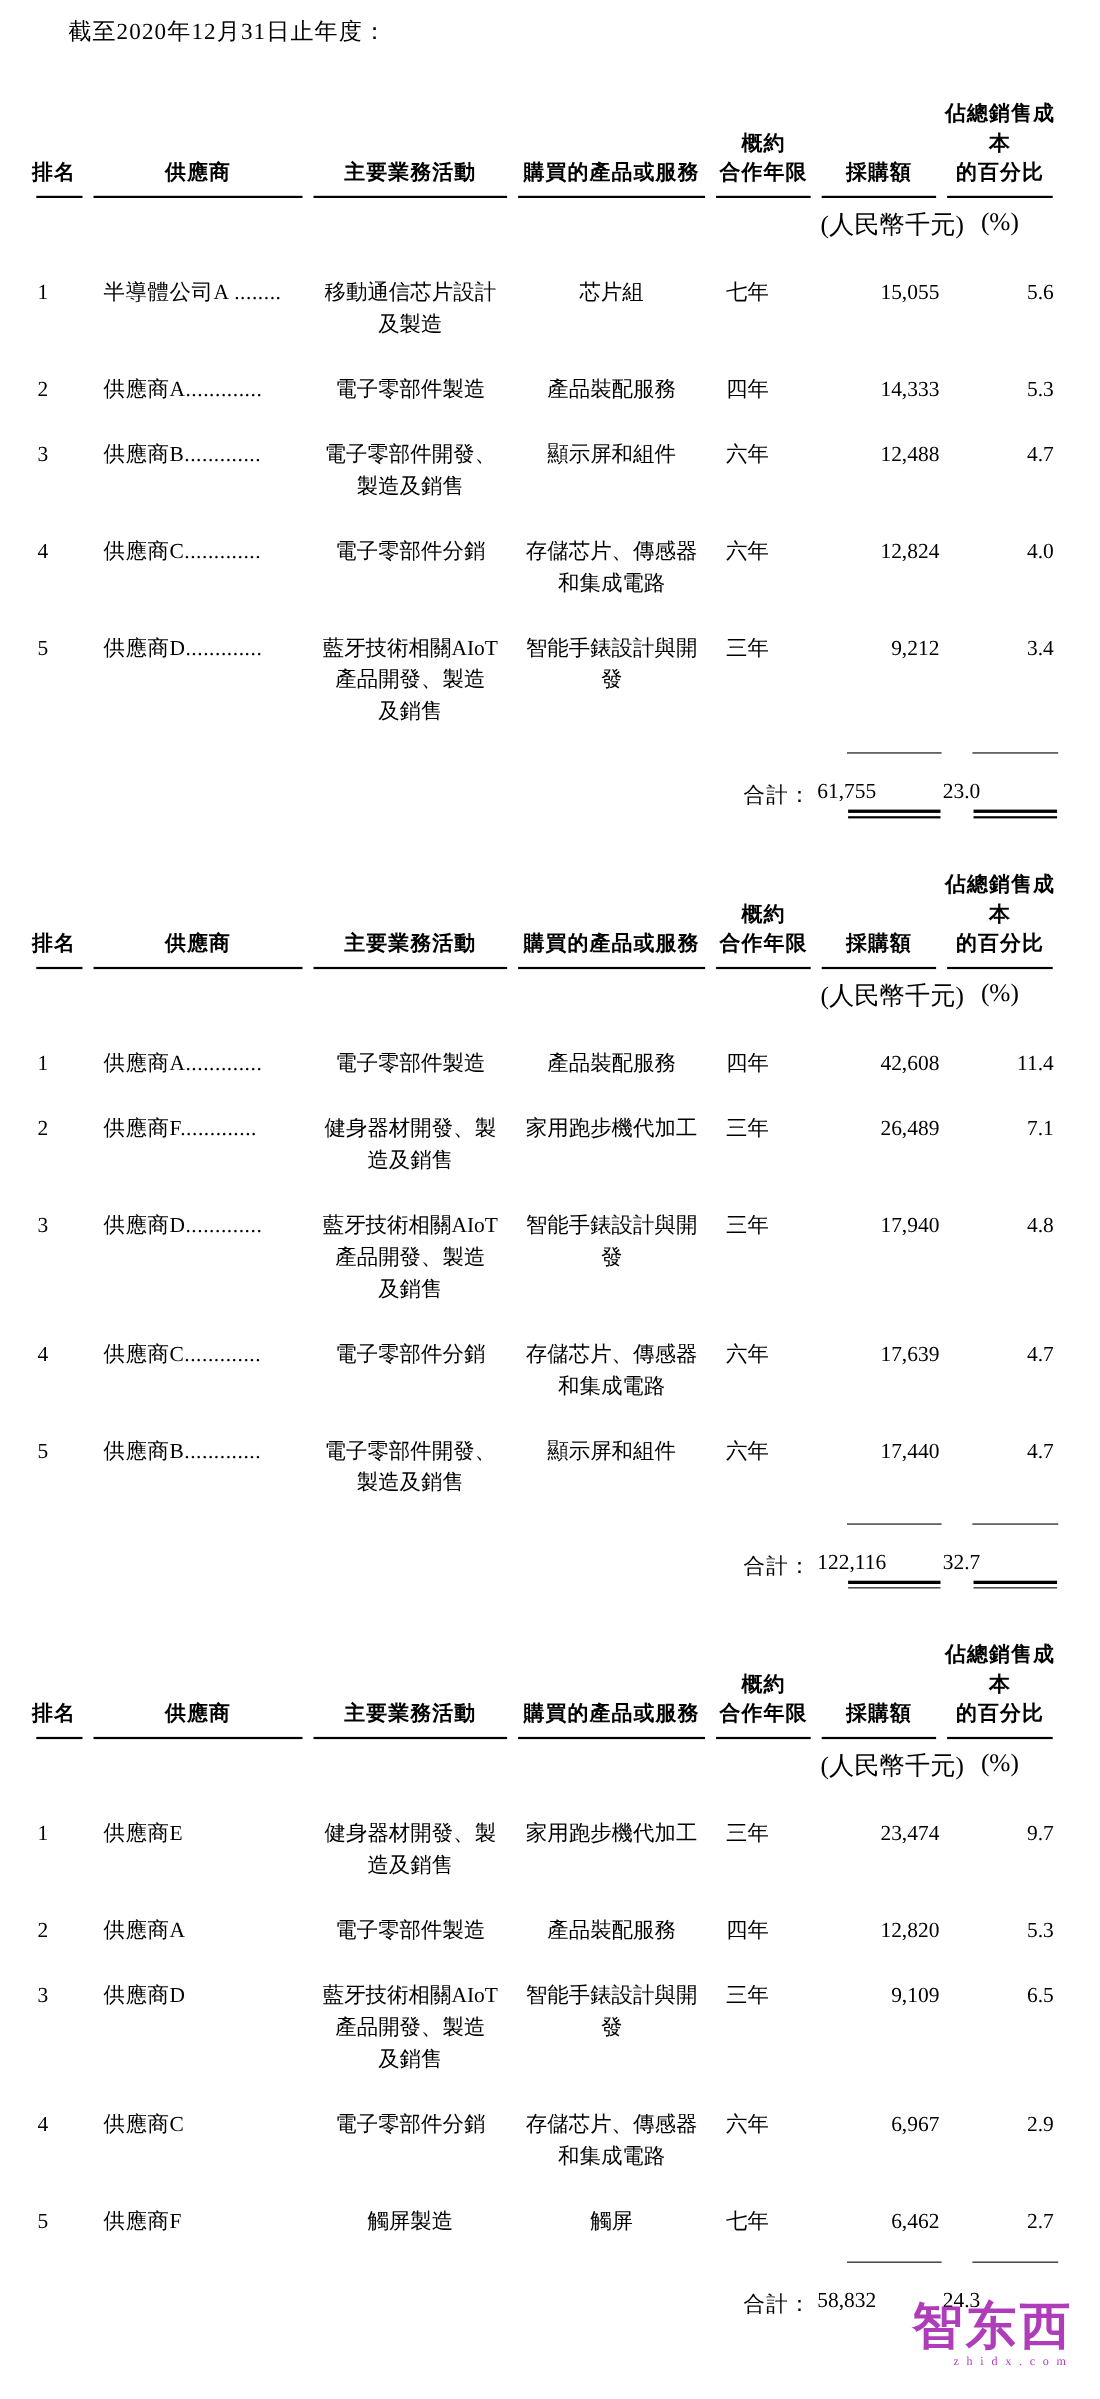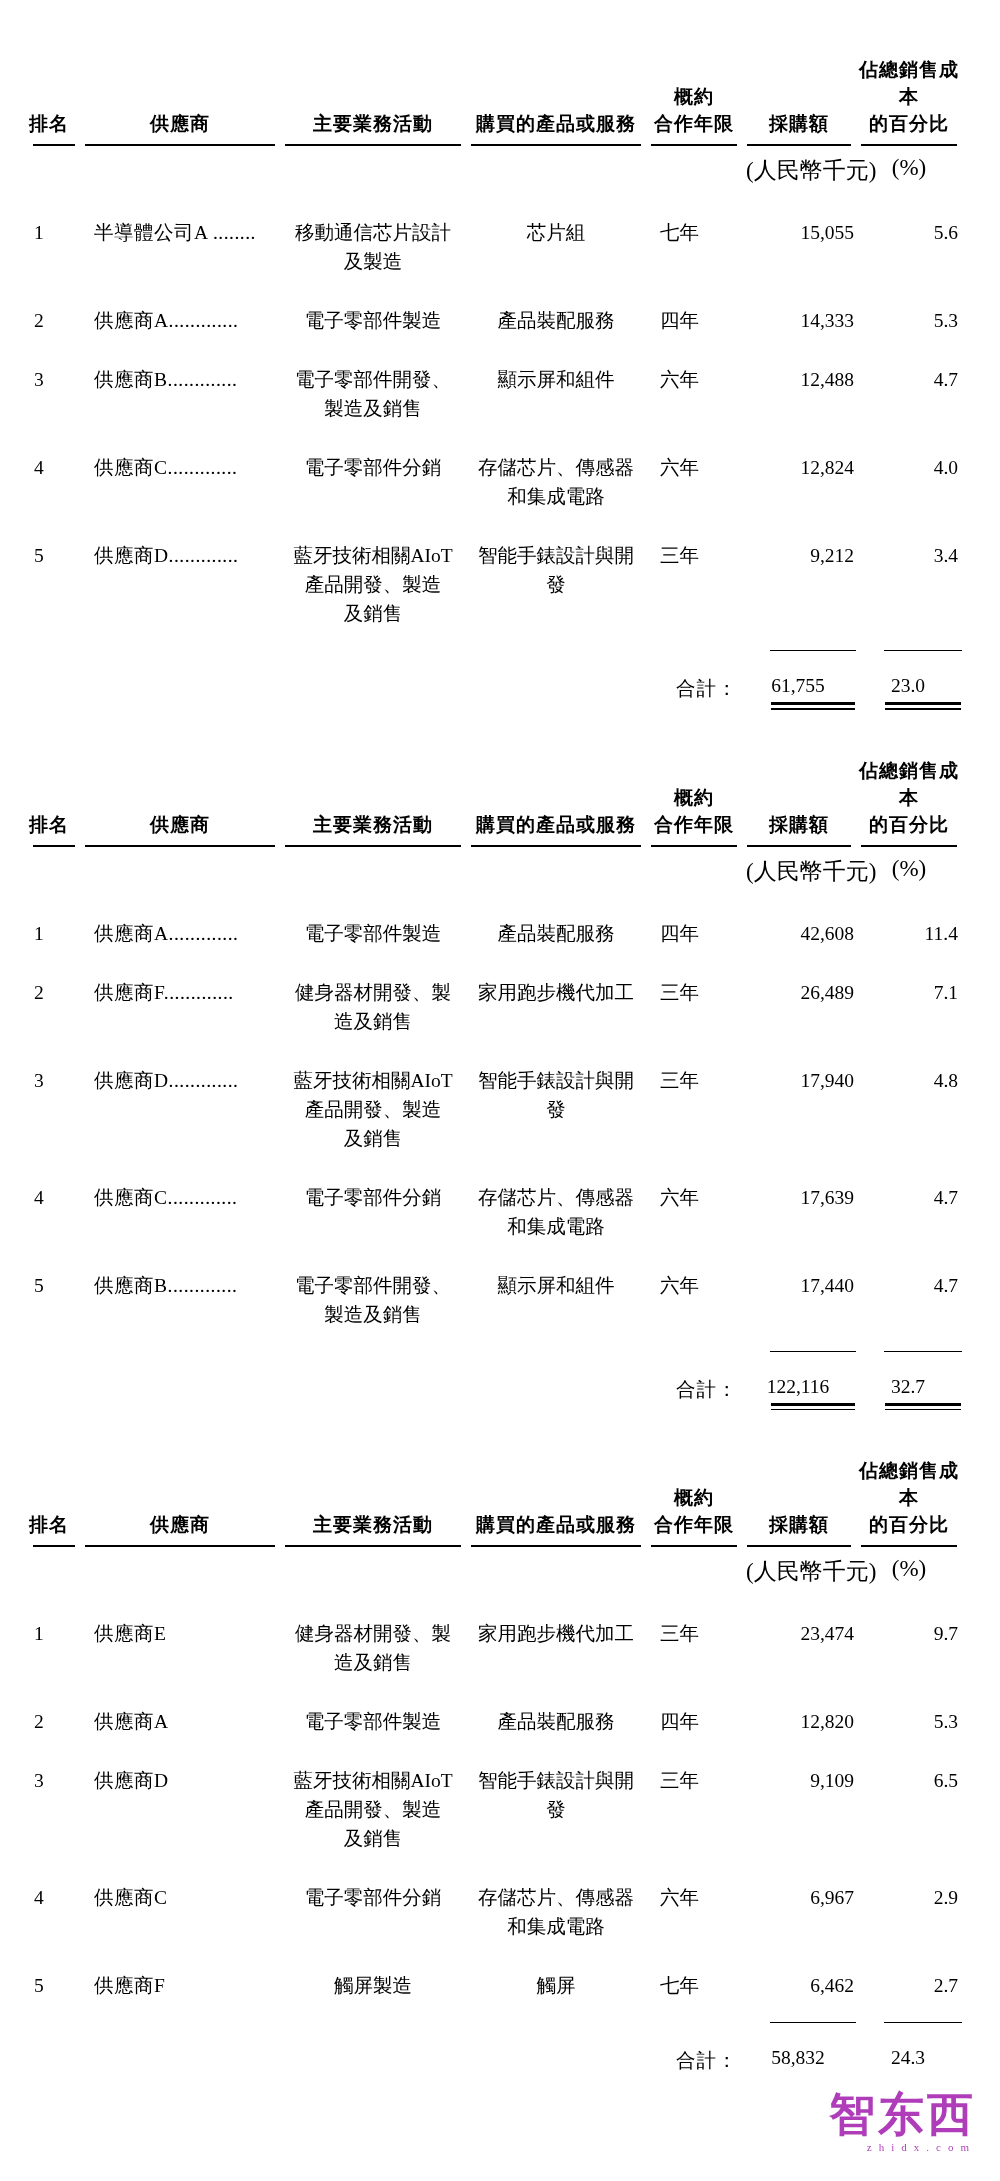--- a/index.html
+++ b/index.html
@@ -51,37 +51,177 @@
   .c-activity, .c-products { text-align: center; white-space: pre-line; }
   .c-years    { text-align: left; padding-left: 14px; }
   .c-amount   { text-align: right; padding-right: 2px; }
   .c-pct      { text-align: right; padding-right: 4px; }
 
   .rule-row td { padding: 8px 0 0; }
   .thin-rule { border-top: 1.5px solid #000; height: 0; margin-left: 28px; }
 
   .total-row td { padding-top: 24px; font-size: 19.5px; }
   .total-label { text-align: left; padding-left: 30px; letter-spacing: 1px; }
-  .tot-num { text-align: center; padding-right: 2px; }
+  .tot-num { text-align: left; padding-right: 2px; }
   .double-rule { margin-top: 5px; margin-left: 28px; }
   .double-rule .a { height: 3px; background: #000; }
   .double-rule .b { height: 1.5px; background: #000; margin-top: 3px; }
 
   .watermark {
     position: absolute; right: 24px; bottom: 28px; z-index: 2;
     color: #a21caf; text-align: right; opacity: 0.85;
   }
   .wm-brand { font-size: 46px; font-weight: bold; letter-spacing: 3px; line-height: 48px; }
   .wm-domain { font-size: 11px; letter-spacing: 7px; margin-top: 2px; }
 </style>
 </head>
 <body>
 
 <div class="page">
   <div id="tables-root">
+  <div class="year-block">
+    <div class="section-title">截至2020年12月31日止年度：</div>
+    <table class="sup">
+      <colgroup>
+        <col class="w-rank">
+            <col class="w-supplier">
+            <col class="w-activity">
+        <col class="w-products">
+            <col class="w-years">
+            <col class="w-amount">
+            <col class="w-pct">
+      </colgroup>
+      <thead>
+        <tr>
+          <th>
+                <div class="hd hd-rank">排名</div>
+                <div class="hline"></div>
+              </th>
+          <th>
+                <div class="hd">供應商</div>
+                <div class="hline"></div>
+              </th>
+          <th>
+                <div class="hd">主要業務活動</div>
+                <div class="hline"></div>
+              </th>
+          <th>
+                <div class="hd">購買的產品或服務</div>
+                <div class="hline"></div>
+              </th>
+          <th>
+                <div class="hd">概約
+合作年限</div>
+                <div class="hline"></div>
+              </th>
+          <th>
+                <div class="hd">採購額</div>
+                <div class="hline"></div>
+              </th>
+          <th>
+                <div class="hd">佔總銷售成本
+的百分比</div>
+                <div class="hline"></div>
+              </th>
+        </tr>
+        <tr class="unit-row">
+          <td colspan="5"></td>
+          <td class="unit-amount">(人民幣千元)</td>
+          <td class="unit-pct">(%)</td>
+        </tr>
+      </thead>
+      <tbody>
+  <tr>
+    <td class="c-rank">1</td>
+    <td class="c-supplier">半導體公司A ........</td>
+    <td class="c-activity">移動通信芯片設計
+及製造</td>
+    <td class="c-products">芯片組</td>
+    <td class="c-years">七年</td>
+    <td class="c-amount">15,055</td>
+    <td class="c-pct">5.6</td>
+  </tr>
+
+  <tr>
+    <td class="c-rank">2</td>
+    <td class="c-supplier">供應商A.............</td>
+    <td class="c-activity">電子零部件製造</td>
+    <td class="c-products">產品裝配服務</td>
+    <td class="c-years">四年</td>
+    <td class="c-amount">14,333</td>
+    <td class="c-pct">5.3</td>
+  </tr>
+
+  <tr>
+    <td class="c-rank">3</td>
+    <td class="c-supplier">供應商B.............</td>
+    <td class="c-activity">電子零部件開發、
+製造及銷售</td>
+    <td class="c-products">顯示屏和組件</td>
+    <td class="c-years">六年</td>
+    <td class="c-amount">12,488</td>
+    <td class="c-pct">4.7</td>
+  </tr>
+
+  <tr>
+    <td class="c-rank">4</td>
+    <td class="c-supplier">供應商C.............</td>
+    <td class="c-activity">電子零部件分銷</td>
+    <td class="c-products">存儲芯片、傳感器
+和集成電路</td>
+    <td class="c-years">六年</td>
+    <td class="c-amount">12,824</td>
+    <td class="c-pct">4.0</td>
+  </tr>
+
+  <tr>
+    <td class="c-rank">5</td>
+    <td class="c-supplier">供應商D.............</td>
+    <td class="c-activity">藍牙技術相關AIoT
+產品開發、製造
+及銷售</td>
+    <td class="c-products">智能手錶設計與開
+發</td>
+    <td class="c-years">三年</td>
+    <td class="c-amount">9,212</td>
+    <td class="c-pct">3.4</td>
+  </tr>
+</tbody>
+      <tfoot>
+        <tr class="rule-row">
+          <td colspan="5"></td>
+          <td>
+                <div class="thin-rule"></div>
+              </td>
+          <td>
+                <div class="thin-rule"></div>
+              </td>
+        </tr>
+        <tr class="total-row">
+          <td colspan="4"></td>
+          <td class="total-label">合計：</td>
+          <td>
+            <div class="tot-num">61,755</div>
+            <div class="double-rule">
+                  <div class="a"></div>
+                  <div class="b"></div>
+                </div>
+          </td>
+          <td>
+            <div class="tot-num">23.0</div>
+            <div class="double-rule">
+                  <div class="a"></div>
+                  <div class="b"></div>
+                </div>
+          </td>
+        </tr>
+      </tfoot>
+    </table>
+  </div>
+
   <div class="year-block">
     <table class="sup">
       <colgroup>
         <col class="w-rank">
             <col class="w-supplier">
             <col class="w-activity">
         <col class="w-products">
             <col class="w-years">
             <col class="w-amount">
             <col class="w-pct">
@@ -121,96 +261,96 @@
         </tr>
         <tr class="unit-row">
           <td colspan="5"></td>
           <td class="unit-amount">(人民幣千元)</td>
           <td class="unit-pct">(%)</td>
         </tr>
       </thead>
       <tbody>
   <tr>
     <td class="c-rank">1</td>
-    <td class="c-supplier">半導體公司A ........</td>
-    <td class="c-activity">移動通信芯片設計
-及製造</td>
-    <td class="c-products">芯片組</td>
-    <td class="c-years">七年</td>
-    <td class="c-amount">15,055</td>
-    <td class="c-pct">5.6</td>
-  </tr>
-
-  <tr>
-    <td class="c-rank">2</td>
     <td class="c-supplier">供應商A.............</td>
     <td class="c-activity">電子零部件製造</td>
     <td class="c-products">產品裝配服務</td>
     <td class="c-years">四年</td>
-    <td class="c-amount">14,333</td>
-    <td class="c-pct">5.3</td>
+    <td class="c-amount">42,608</td>
+    <td class="c-pct">11.4</td>
+  </tr>
+
+  <tr>
+    <td class="c-rank">2</td>
+    <td class="c-supplier">供應商F.............</td>
+    <td class="c-activity">健身器材開發、製
+造及銷售</td>
+    <td class="c-products">家用跑步機代加工</td>
+    <td class="c-years">三年</td>
+    <td class="c-amount">26,489</td>
+    <td class="c-pct">7.1</td>
   </tr>
 
   <tr>
     <td class="c-rank">3</td>
-    <td class="c-supplier">供應商B.............</td>
-    <td class="c-activity">電子零部件開發、
-製造及銷售</td>
-    <td class="c-products">顯示屏和組件</td>
-    <td class="c-years">六年</td>
-    <td class="c-amount">12,488</td>
-    <td class="c-pct">4.7</td>
-  </tr>
-
-  <tr>
-    <td class="c-rank">4</td>
-    <td class="c-supplier">供應商C.............</td>
-    <td class="c-activity">電子零部件分銷</td>
-    <td class="c-products">存儲芯片、傳感器
-和集成電路</td>
-    <td class="c-years">六年</td>
-    <td class="c-amount">12,824</td>
-    <td class="c-pct">4.0</td>
-  </tr>
-
-  <tr>
-    <td class="c-rank">5</td>
     <td class="c-supplier">供應商D.............</td>
     <td class="c-activity">藍牙技術相關AIoT
 產品開發、製造
 及銷售</td>
     <td class="c-products">智能手錶設計與開
 發</td>
     <td class="c-years">三年</td>
-    <td class="c-amount">9,212</td>
-    <td class="c-pct">3.4</td>
+    <td class="c-amount">17,940</td>
+    <td class="c-pct">4.8</td>
+  </tr>
+
+  <tr>
+    <td class="c-rank">4</td>
+    <td class="c-supplier">供應商C.............</td>
+    <td class="c-activity">電子零部件分銷</td>
+    <td class="c-products">存儲芯片、傳感器
+和集成電路</td>
+    <td class="c-years">六年</td>
+    <td class="c-amount">17,639</td>
+    <td class="c-pct">4.7</td>
+  </tr>
+
+  <tr>
+    <td class="c-rank">5</td>
+    <td class="c-supplier">供應商B.............</td>
+    <td class="c-activity">電子零部件開發、
+製造及銷售</td>
+    <td class="c-products">顯示屏和組件</td>
+    <td class="c-years">六年</td>
+    <td class="c-amount">17,440</td>
+    <td class="c-pct">4.7</td>
   </tr>
 </tbody>
       <tfoot>
         <tr class="rule-row">
           <td colspan="5"></td>
           <td>
                 <div class="thin-rule"></div>
               </td>
           <td>
                 <div class="thin-rule"></div>
               </td>
         </tr>
         <tr class="total-row">
           <td colspan="4"></td>
           <td class="total-label">合計：</td>
           <td>
-            <div class="tot-num">61,755</div>
+            <div class="tot-num">122,116</div>
             <div class="double-rule">
                   <div class="a"></div>
                   <div class="b"></div>
                 </div>
           </td>
           <td>
-            <div class="tot-num">23.0</div>
+            <div class="tot-num">32.7</div>
             <div class="double-rule">
                   <div class="a"></div>
                   <div class="b"></div>
                 </div>
           </td>
         </tr>
       </tfoot>
     </table>
   </div>
 
@@ -260,159 +400,20 @@
         </tr>
         <tr class="unit-row">
           <td colspan="5"></td>
           <td class="unit-amount">(人民幣千元)</td>
           <td class="unit-pct">(%)</td>
         </tr>
       </thead>
       <tbody>
   <tr>
     <td class="c-rank">1</td>
-    <td class="c-supplier">供應商A.............</td>
-    <td class="c-activity">電子零部件製造</td>
-    <td class="c-products">產品裝配服務</td>
-    <td class="c-years">四年</td>
-    <td class="c-amount">42,608</td>
-    <td class="c-pct">11.4</td>
-  </tr>
-
-  <tr>
-    <td class="c-rank">2</td>
-    <td class="c-supplier">供應商F.............</td>
-    <td class="c-activity">健身器材開發、製
-造及銷售</td>
-    <td class="c-products">家用跑步機代加工</td>
-    <td class="c-years">三年</td>
-    <td class="c-amount">26,489</td>
-    <td class="c-pct">7.1</td>
-  </tr>
-
-  <tr>
-    <td class="c-rank">3</td>
-    <td class="c-supplier">供應商D.............</td>
-    <td class="c-activity">藍牙技術相關AIoT
-產品開發、製造
-及銷售</td>
-    <td class="c-products">智能手錶設計與開
-發</td>
-    <td class="c-years">三年</td>
-    <td class="c-amount">17,940</td>
-    <td class="c-pct">4.8</td>
-  </tr>
-
-  <tr>
-    <td class="c-rank">4</td>
-    <td class="c-supplier">供應商C.............</td>
-    <td class="c-activity">電子零部件分銷</td>
-    <td class="c-products">存儲芯片、傳感器
-和集成電路</td>
-    <td class="c-years">六年</td>
-    <td class="c-amount">17,639</td>
-    <td class="c-pct">4.7</td>
-  </tr>
-
-  <tr>
-    <td class="c-rank">5</td>
-    <td class="c-supplier">供應商B.............</td>
-    <td class="c-activity">電子零部件開發、
-製造及銷售</td>
-    <td class="c-products">顯示屏和組件</td>
-    <td class="c-years">六年</td>
-    <td class="c-amount">17,440</td>
-    <td class="c-pct">4.7</td>
-  </tr>
-</tbody>
-      <tfoot>
-        <tr class="rule-row">
-          <td colspan="5"></td>
-          <td>
-                <div class="thin-rule"></div>
-              </td>
-          <td>
-                <div class="thin-rule"></div>
-              </td>
-        </tr>
-        <tr class="total-row">
-          <td colspan="4"></td>
-          <td class="total-label">合計：</td>
-          <td>
-            <div class="tot-num">122,116</div>
-            <div class="double-rule">
-                  <div class="a"></div>
-                  <div class="b"></div>
-                </div>
-          </td>
-          <td>
-            <div class="tot-num">32.7</div>
-            <div class="double-rule">
-                  <div class="a"></div>
-                  <div class="b"></div>
-                </div>
-          </td>
-        </tr>
-      </tfoot>
-    </table>
-  </div>
-
-  <div class="year-block">
-    <table class="sup">
-      <colgroup>
-        <col class="w-rank">
-            <col class="w-supplier">
-            <col class="w-activity">
-        <col class="w-products">
-            <col class="w-years">
-            <col class="w-amount">
-            <col class="w-pct">
-      </colgroup>
-      <thead>
-        <tr>
-          <th>
-                <div class="hd hd-rank">排名</div>
-                <div class="hline"></div>
-              </th>
-          <th>
-                <div class="hd">供應商</div>
-                <div class="hline"></div>
-              </th>
-          <th>
-                <div class="hd">主要業務活動</div>
-                <div class="hline"></div>
-              </th>
-          <th>
-                <div class="hd">購買的產品或服務</div>
-                <div class="hline"></div>
-              </th>
-          <th>
-                <div class="hd">概約
-合作年限</div>
-                <div class="hline"></div>
-              </th>
-          <th>
-                <div class="hd">採購額</div>
-                <div class="hline"></div>
-              </th>
-          <th>
-                <div class="hd">佔總銷售成本
-的百分比</div>
-                <div class="hline"></div>
-              </th>
-        </tr>
-        <tr class="unit-row">
-          <td colspan="5"></td>
-          <td class="unit-amount">(人民幣千元)</td>
-          <td class="unit-pct">(%)</td>
-        </tr>
-      </thead>
-      <tbody>
-  <tr>
-    <td class="c-rank">1</td>
     <td class="c-supplier">供應商E</td>
     <td class="c-activity">健身器材開發、製
 造及銷售</td>
     <td class="c-products">家用跑步機代加工</td>
     <td class="c-years">三年</td>
     <td class="c-amount">23,474</td>
     <td class="c-pct">9.7</td>
   </tr>
 
   <tr>

